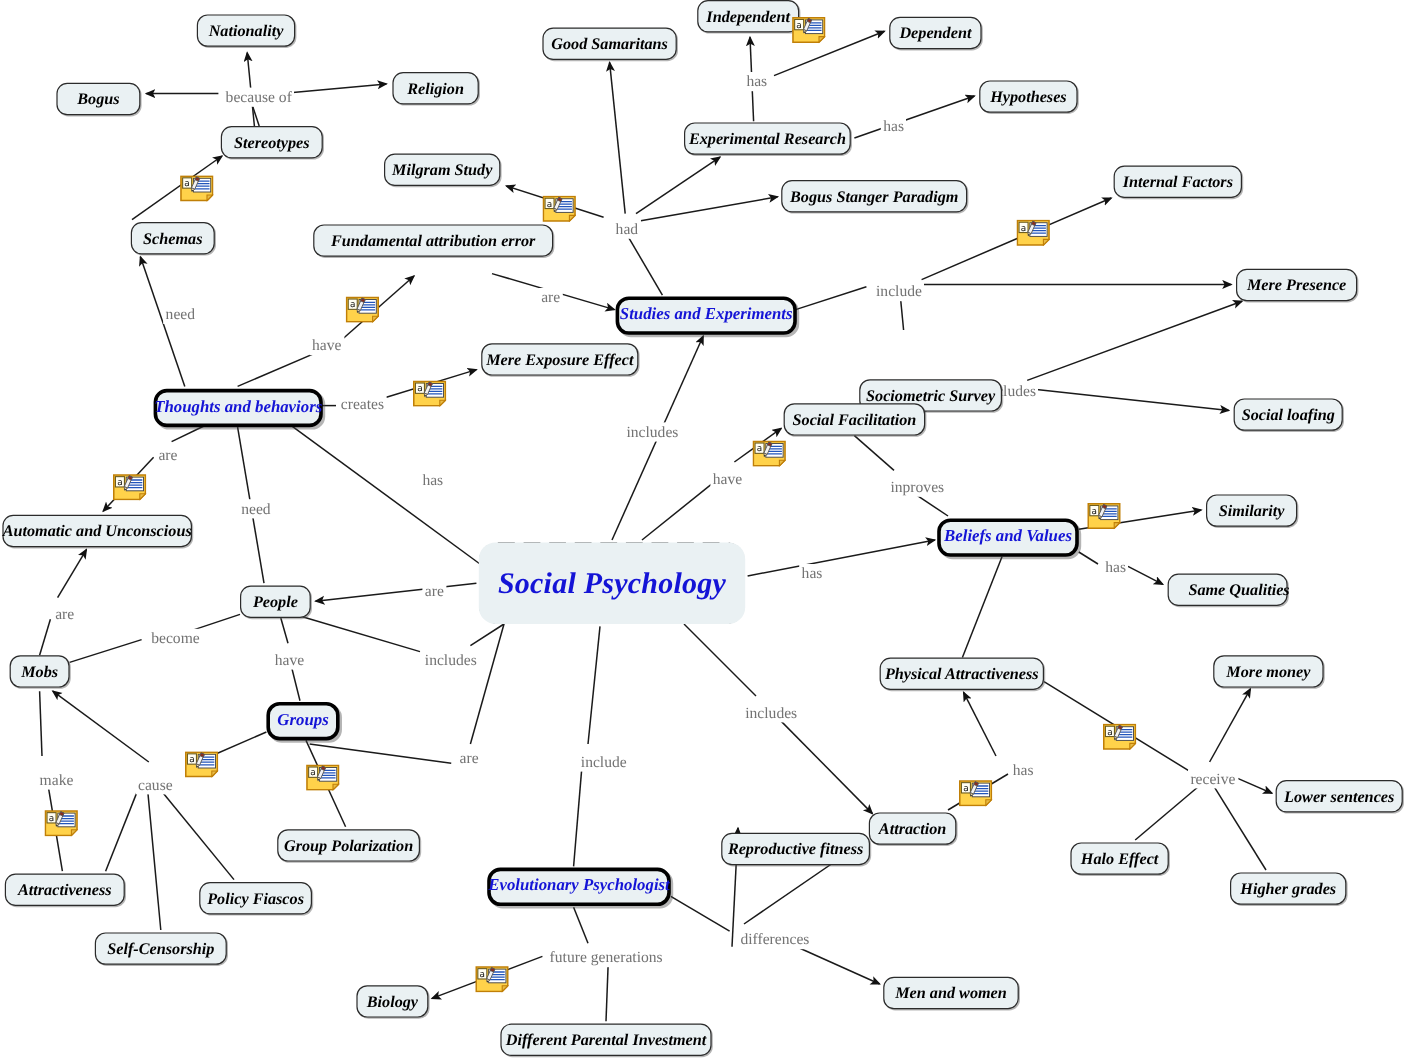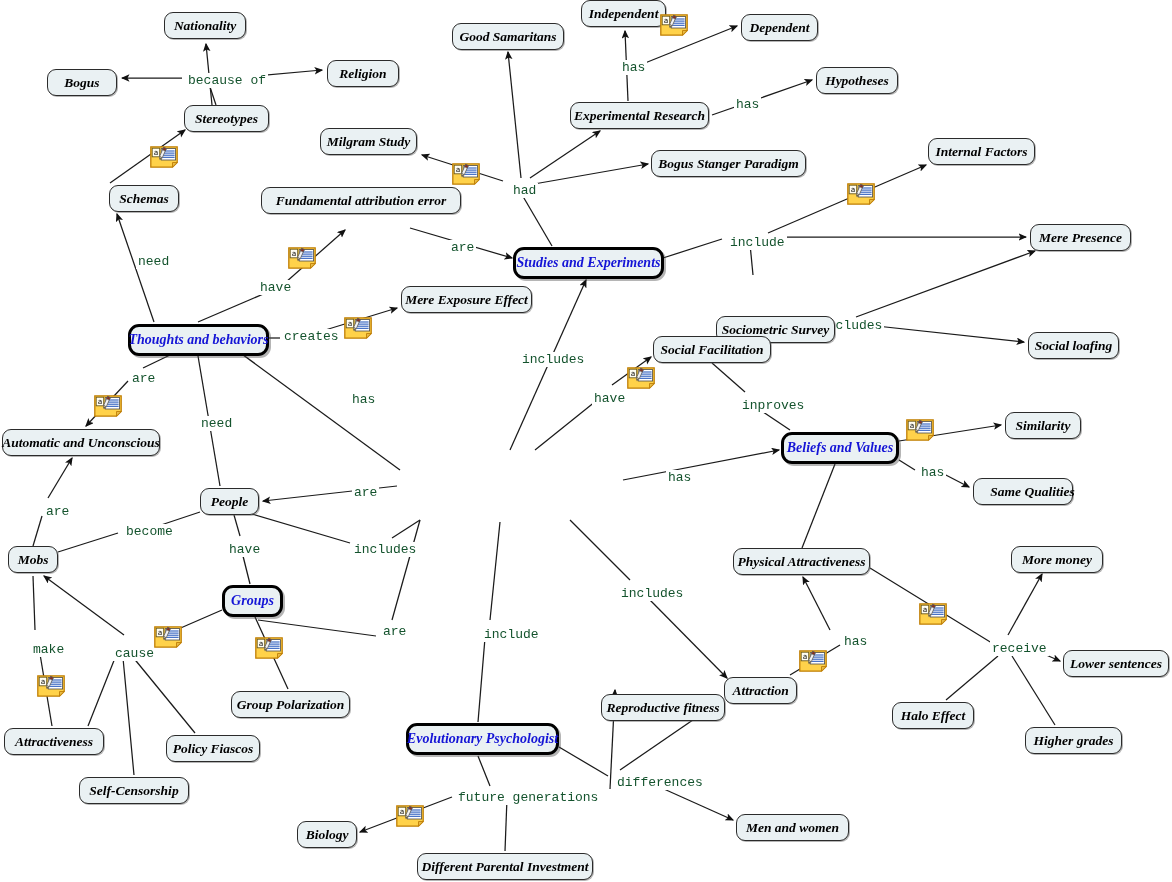--- a/index.html
+++ b/index.html
@@ -59,25 +59,25 @@
   .central-dash{
     position:absolute;
     left:0;top:0;right:0;bottom:0;
     border:7px dashed #000000;
     border-radius:16px;
     box-sizing:border-box;
     pointer-events:none;
   }
   .edge-label{
     position:absolute;
-    font-family:Liberation Mono, monospace;
+    font-family:Liberation Serif, serif;
     font-style:normal;
     font-weight:normal;
     font-size:13px;
-    color:#14532d;
+    color:#737373;
     background:#ffffff;
     white-space:nowrap;
     padding:0 2px;
     z-index:4;
   }
   .note-icon{
     position:absolute;
     width:28px;height:22px;
     z-index:7;
   }
@@ -565,14 +565,18 @@
   <g transform="translate(13.6,1.4) rotate(24)">
     <rect x="0" y="0" width="3.0" height="10.0" fill="#f2f2f2" stroke="#555" stroke-width="0.7"></rect>
     <rect x="0" y="0" width="3.0" height="2.6" fill="#8b2b1e" stroke="#555" stroke-width="0.6"></rect>
     <path d="M0,10 L1.5,12.6 L3,10 Z" fill="#f0d9a8" stroke="#555" stroke-width="0.6"></path>
     <path d="M0.75,11.3 L1.5,12.6 L2.25,11.3 Z" fill="#2b2b2b"></path>
   </g>
 </svg>
       </div>
     </div>
 
+  <div class="central-wrap" id="central-wrap" style="left: 399px; top: 452px; width: 222px; height: 68px;">
+    <div class="central-dash"></div>
+    <div class="node central" id="central-node" style="left:0;top:0;right:0;bottom:0;width:100%;height:100%;">Social Psychology</div>
+  </div>
 
 </div>
 
 </body></html>

